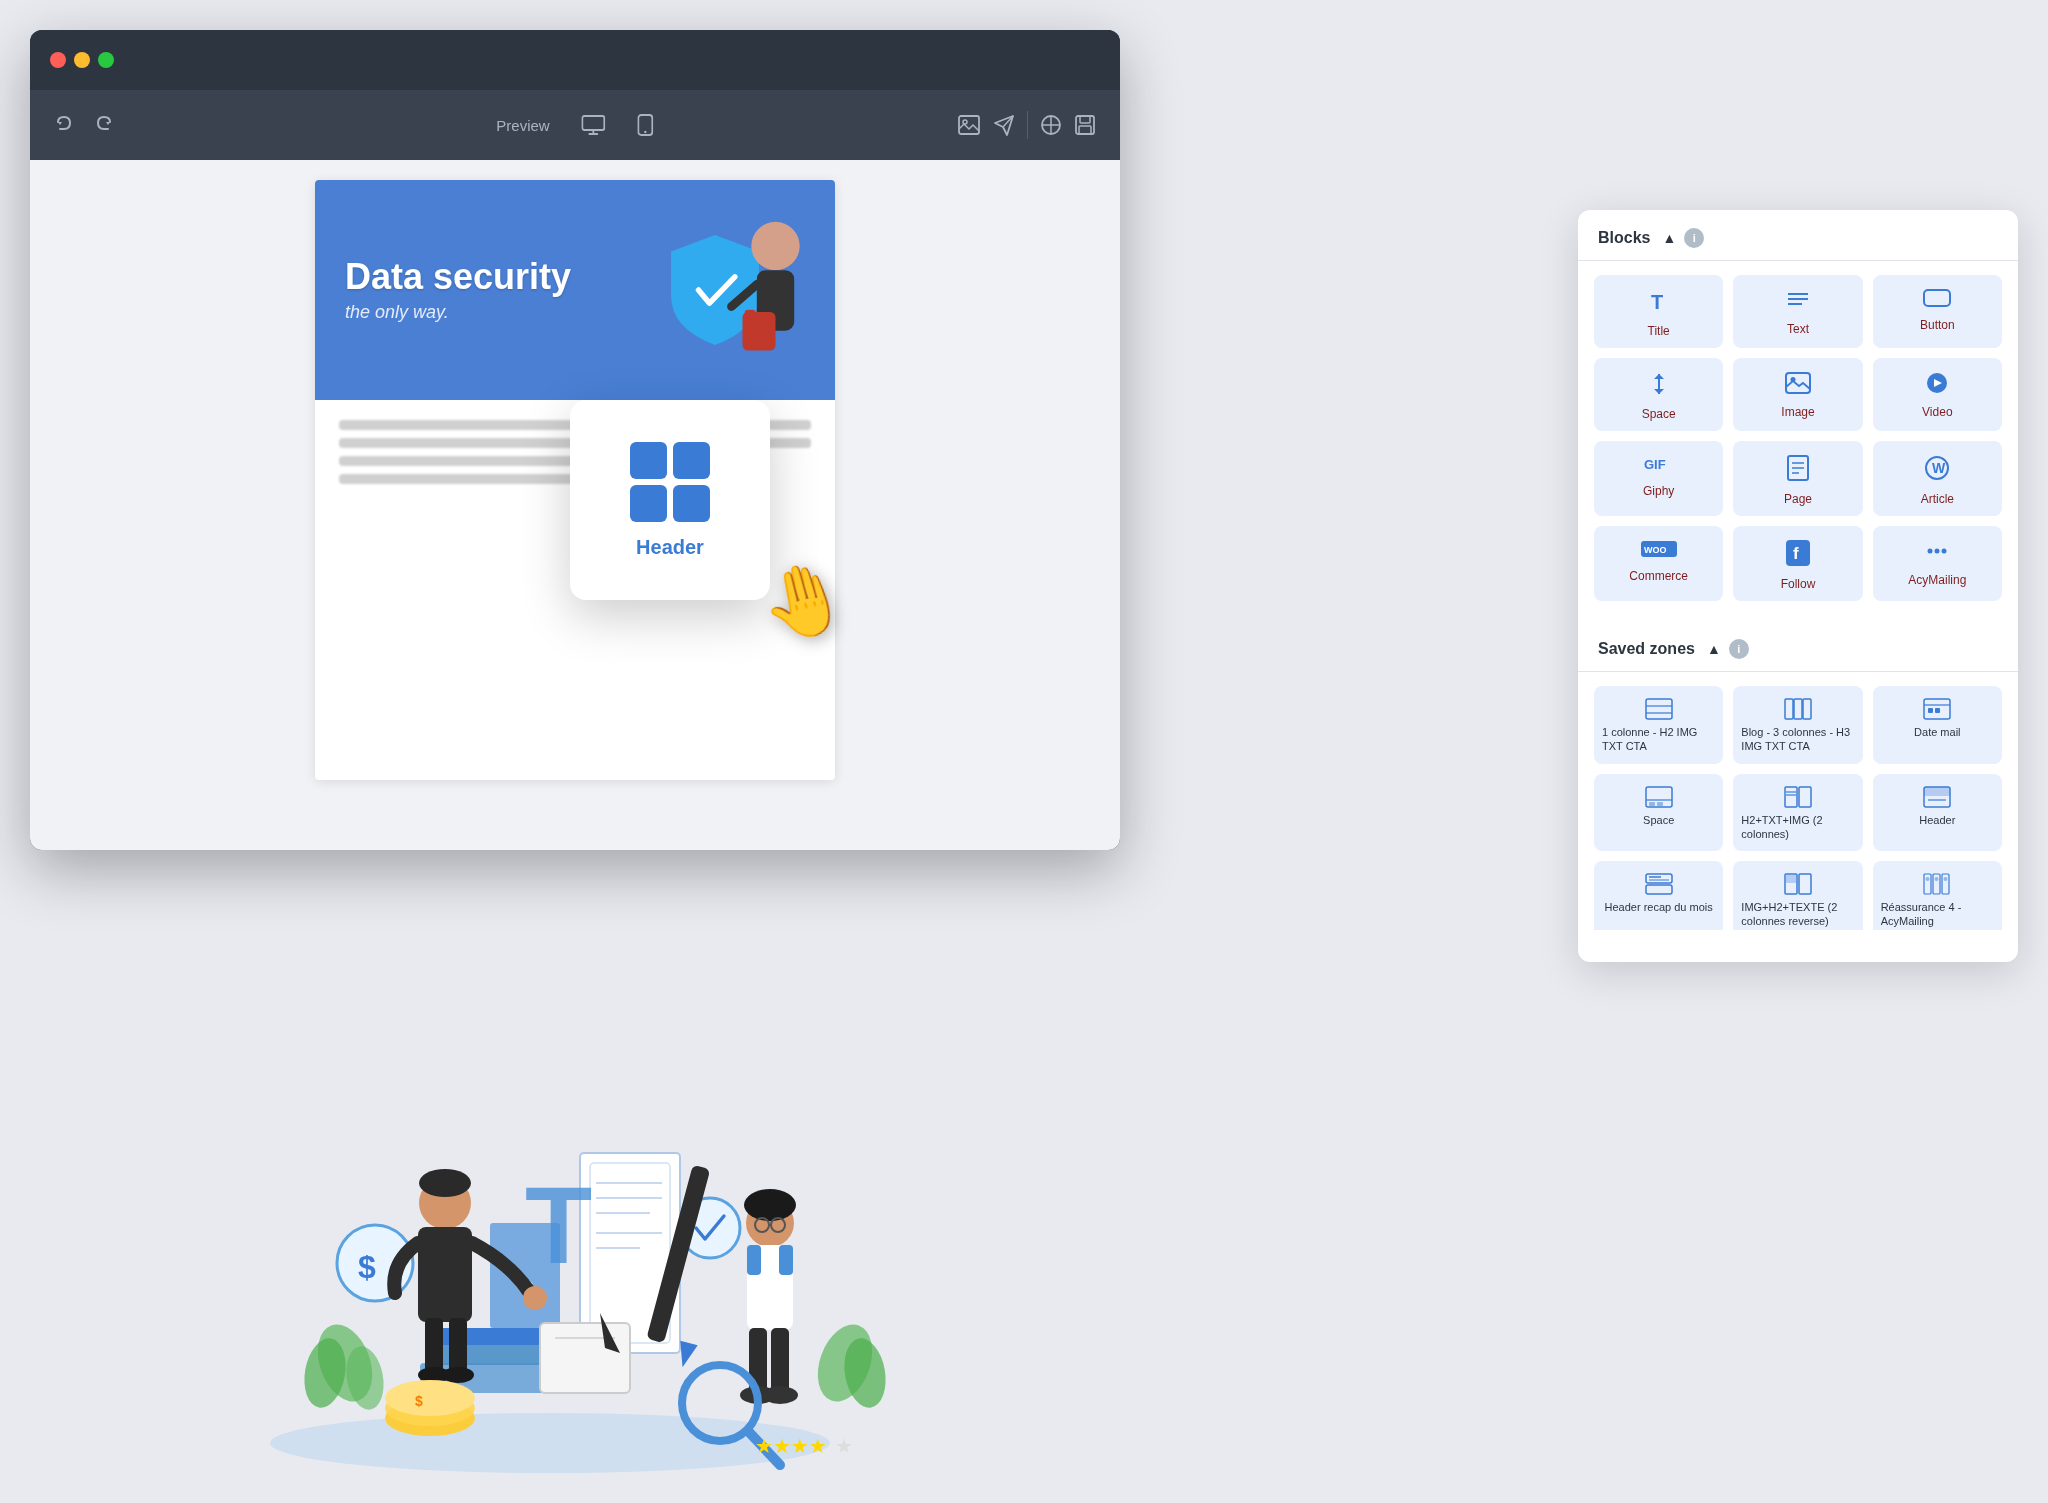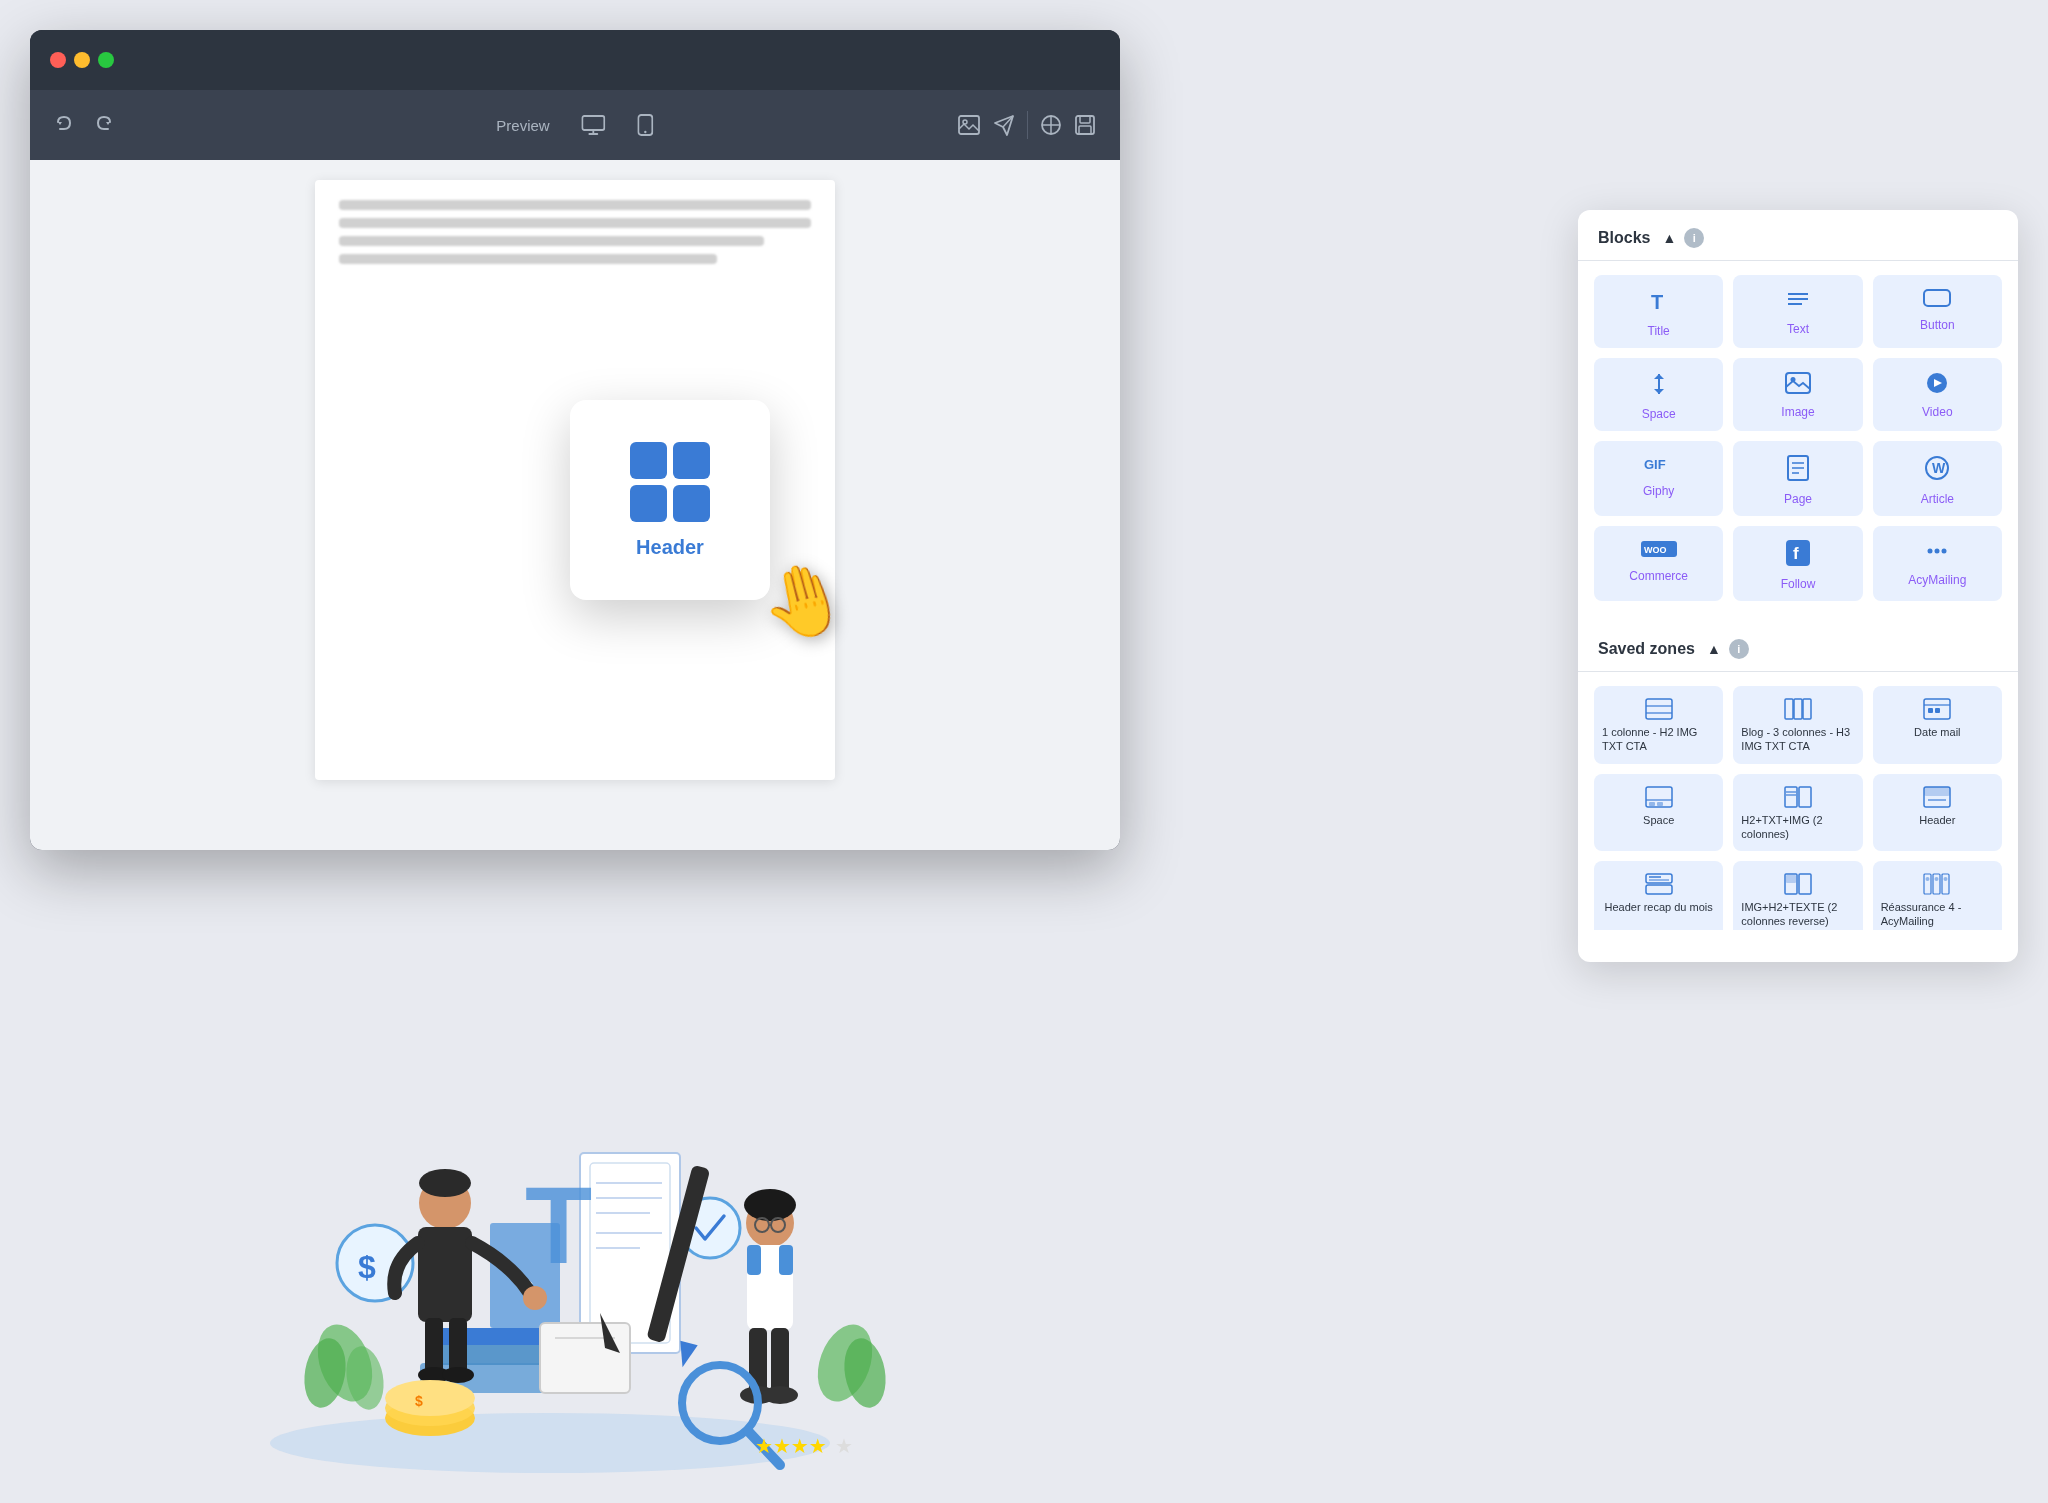--- a/index.html
+++ b/index.html
@@ -231,21 +231,21 @@
     }
 
     .block-icon {
       font-size: 20px;
       color: #3a7bd5;
     }
 
     .block-label {
       font-size: 12px;
       font-weight: 500;
-      color: #8b5cf6;
+      color: #7f1d1d;
       text-align: center;
     }
 
     
     .saved-zones-grid {
       display: grid;
       grid-template-columns: repeat(3, 1fr);
       gap: 10px;
       padding: 0 16px;
     }
@@ -416,20 +416,40 @@
         <svg width="22" height="22" viewBox="0 0 22 22" fill="none">
           <rect x="2" y="2" width="18" height="18" rx="2" stroke="#aab4c0" stroke-width="1.8" fill="none"></rect>
           <rect x="6" y="2" width="10" height="7" rx="1" stroke="#aab4c0" stroke-width="1.5" fill="none"></rect>
           <rect x="5" y="12" width="12" height="8" rx="1" stroke="#aab4c0" stroke-width="1.5" fill="none"></rect>
         </svg>
       </span>
     </div>
   </div>
   <div class="canvas-area">
     <div class="email-canvas">
+      <div class="email-header-block">
+        <div class="email-header-text">
+          <h1>Data security</h1>
+          <p>the only way.</p>
+        </div>
+
+        <svg class="header-figure-svg" viewBox="0 0 200 200" fill="none" xmlns="http://www.w3.org/2000/svg">
+
+          <path d="M100 50 L140 65 L140 105 Q140 135 100 150 Q60 135 60 105 L60 65 Z" fill="#29b6f6" opacity="0.8"></path>
+          <path d="M85 100 L95 112 L118 88" stroke="white" stroke-width="5" stroke-linecap="round" stroke-linejoin="round"></path>
+
+          <circle cx="155" cy="60" r="22" fill="#d4a08a"></circle>
+          <rect x="138" y="82" width="34" height="55" rx="8" fill="#333"></rect>
+
+          <rect x="125" y="120" width="30" height="35" rx="5" fill="#c0392b"></rect>
+          <rect x="127" y="118" width="10" height="8" rx="3" fill="#c0392b"></rect>
+
+          <line x1="138" y1="95" x2="115" y2="115" stroke="#333" stroke-width="8" stroke-linecap="round"></line>
+        </svg>
+      </div>
       <div class="email-body-text">
         <div class="blurred-line w-full"></div>
         <div class="blurred-line w-full"></div>
         <div class="blurred-line w-90"></div>
         <div class="blurred-line w-80"></div>
       </div>
     </div>
   </div>
 </div>
 

